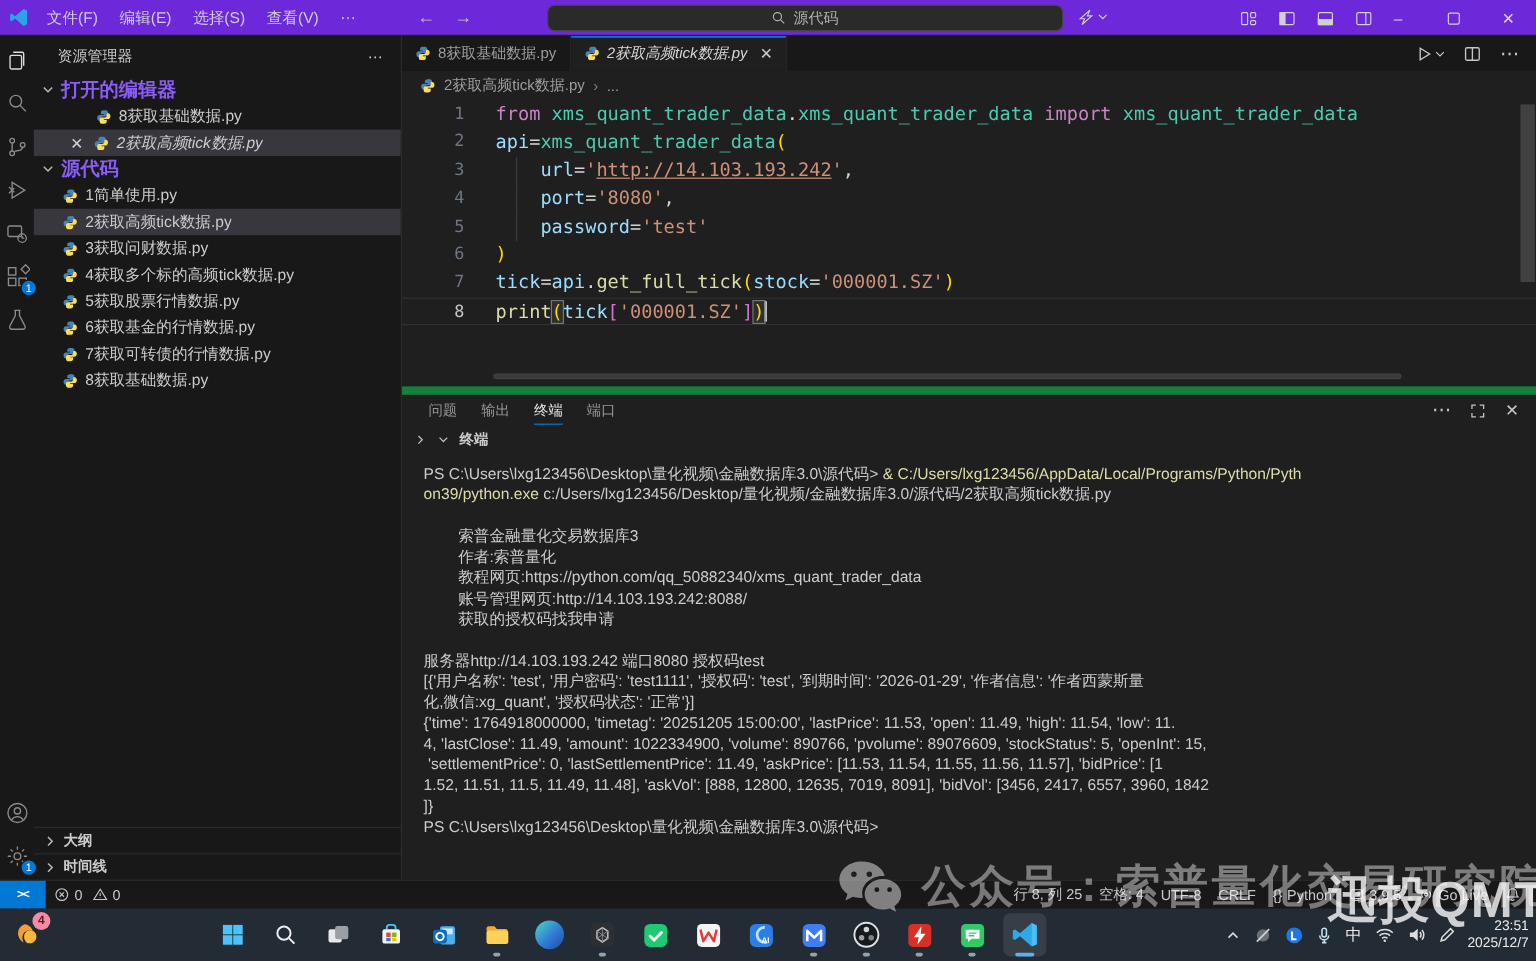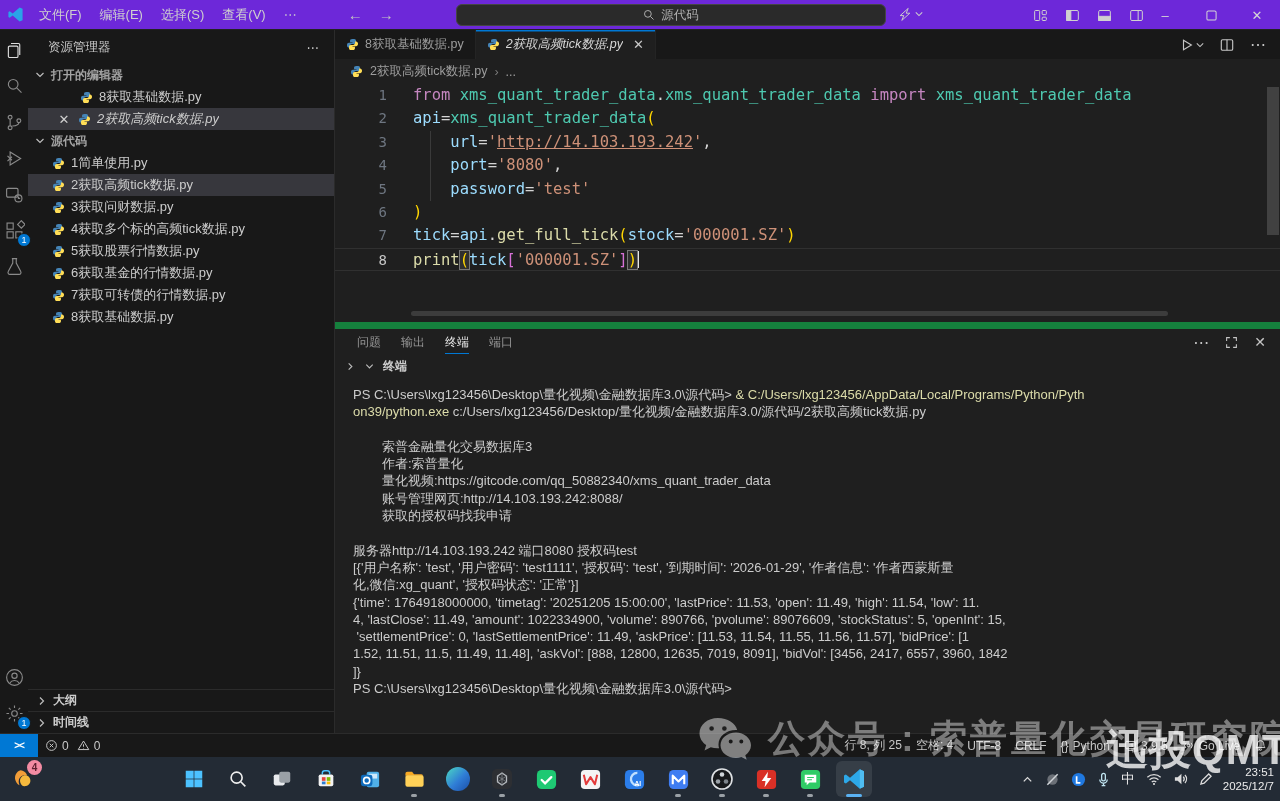--- a/index.html
+++ b/index.html
@@ -26,21 +26,21 @@
   .activitybar{width:28px;background:#181818;display:flex;flex-direction:column;align-items:center;padding-top:8px;gap:12px}
   .ab-icon{width:24px;height:24px;position:relative;display:flex;align-items:center;justify-content:center}
   .ab-icon svg{stroke:#8a8a8a;fill:none;stroke-width:1.3}
   .ab-icon.active svg{stroke:#dcdcdc}
   .ab-badge{position:absolute;right:-5px;bottom:-5px;background:#0078d4;color:#fff;font-size:9px;min-width:14px;height:14px;border-radius:8px;display:flex;align-items:center;justify-content:center;border:1.5px solid #181818}
   .ab-spacer{flex:1}
 
   .sidebar{width:307px;background:#181818;border-right:1px solid #2b2b2b;display:flex;flex-direction:column;font-size:13px;overflow:hidden}
   .sb-header{height:34px;display:flex;align-items:center;padding:0 14px 0 20px;color:#c8c8c8;font-size:12.5px;flex:none}
   .sb-more{margin-left:auto;color:#c8c8c8;letter-spacing:1px}
-  .sec-header{height:22px;display:flex;align-items:center;gap:5px;font-weight:bold;color:#a3a3a3;font-size:12px;padding-left:6px;flex:none}
+  .sec-header{height:22px;display:flex;align-items:center;gap:5px;font-weight:bold;color:#8b5cf6;font-size:16px;padding-left:6px;flex:none}
   .chev{color:#bdbdbd;display:flex}
   .oe-row{height:22px;display:flex;align-items:center;gap:6px;padding-left:52px;flex:none;cursor:default}
   .oe-row.active{background:#37373d;padding-left:28px}
   .close-x{width:16px;text-align:center;color:#cfcfcf;font-size:13px}
   .fname{color:#cccccc;white-space:nowrap;overflow:hidden}
   .italic{font-style:italic}
   .file-row{height:22px;display:flex;align-items:center;gap:6px;padding-left:24px;flex:none;cursor:default}
   .file-row.selected{background:#37373d}
   .bottom-sec{height:22px;border-top:1px solid #2b2b2b;display:flex;align-items:center;gap:5px;font-weight:bold;font-size:12px;padding-left:8px;color:#cccccc;flex:none}
 
@@ -514,21 +514,21 @@
             </span>
           <span class="term-title">终端</span>
         </div>
         <div class="term-body">
           <div id="term-lines">
               <div class="term-line"><span class="t-t">PS C:\Users\lxg123456\Desktop\量化视频\金融数据库3.0\源代码&gt; </span><span class="t-y">&amp; C:/Users/lxg123456/AppData/Local/Programs/Python/Pyth</span></div>
               <div class="term-line"><span class="t-y">on39/python.exe</span><span class="t-t"> c:/Users/lxg123456/Desktop/量化视频/金融数据库3.0/源代码/2获取高频tick数据.py</span></div>
               <div class="term-line">&nbsp;</div>
               <div class="term-line"><span class="t-t">        索普金融量化交易数据库3</span></div>
               <div class="term-line"><span class="t-t">        作者:索普量化</span></div>
-              <div class="term-line"><span class="t-t">        量化视频:https://gitcode.com/qq_50882340/xms_quant_trader_data</span></div>
+              <div class="term-line"><span class="t-t">        教程网页:https://python.com/qq_50882340/xms_quant_trader_data</span></div>
               <div class="term-line"><span class="t-t">        账号管理网页:http://14.103.193.242:8088/</span></div>
               <div class="term-line"><span class="t-t">        获取的授权码找我申请</span></div>
               <div class="term-line">&nbsp;</div>
               <div class="term-line"><span class="t-t">服务器http://14.103.193.242 端口8080 授权码test</span></div>
               <div class="term-line"><span class="t-t">[{'用户名称': 'test', '用户密码': 'test1111', '授权码': 'test', '到期时间': '2026-01-29', '作者信息': '作者西蒙斯量</span></div>
               <div class="term-line"><span class="t-t">化,微信:xg_quant', '授权码状态': '正常'}]</span></div>
               <div class="term-line"><span class="t-t">{'time': 1764918000000, 'timetag': '20251205 15:00:00', 'lastPrice': 11.53, 'open': 11.49, 'high': 11.54, 'low': 11.</span></div>
               <div class="term-line"><span class="t-t">4, 'lastClose': 11.49, 'amount': 1022334900, 'volume': 890766, 'pvolume': 89076609, 'stockStatus': 5, 'openInt': 15,</span></div>
               <div class="term-line"><span class="t-t"> 'settlementPrice': 0, 'lastSettlementPrice': 11.49, 'askPrice': [11.53, 11.54, 11.55, 11.56, 11.57], 'bidPrice': [1</span></div>
               <div class="term-line"><span class="t-t">1.52, 11.51, 11.5, 11.49, 11.48], 'askVol': [888, 12800, 12635, 7019, 8091], 'bidVol': [3456, 2417, 6557, 3960, 1842</span></div>

